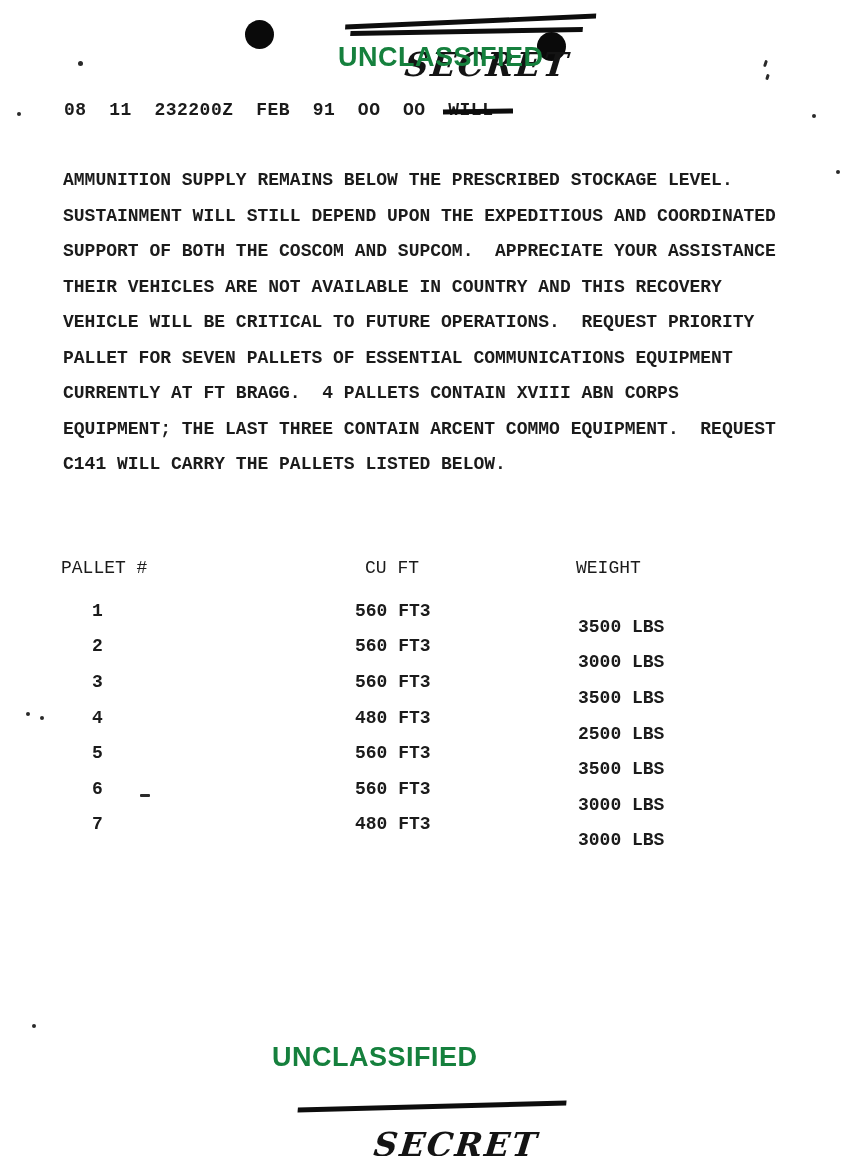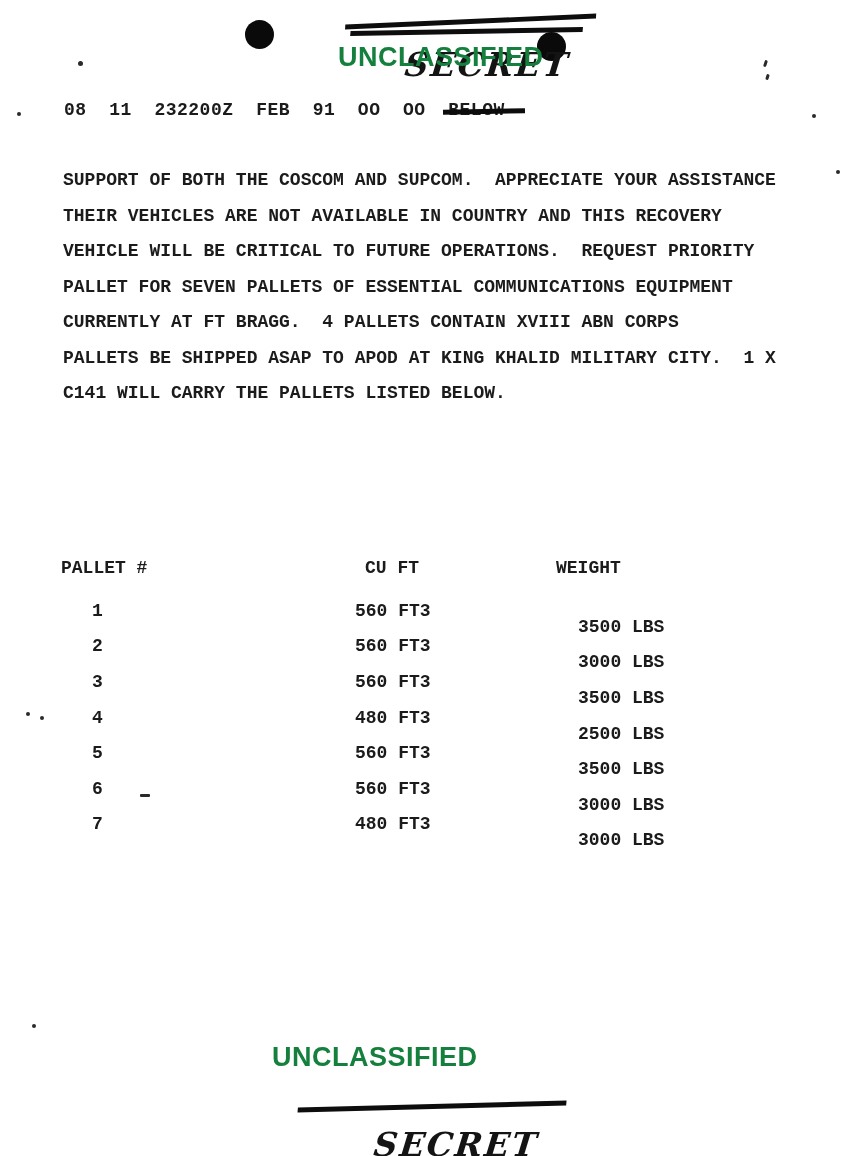--- a/index.html
+++ b/index.html
@@ -95,24 +95,24 @@
     font-size: 18px;
     font-weight: bold;
     letter-spacing: 0px;
   }
   .body-line {
     height: 35.5px;
     white-space: pre;
   }
 
   
-  .pallet-header { position: absolute; top: 558px; font-size: 18px; font-weight: bold; white-space: pre; }
+  .pallet-header { position: absolute; top: 558px; font-size: 18px; font-weight: normal; white-space: pre; }
   .ph-pallet { left: 61px; }
   .ph-cuft   { left: 365px; }
-  .ph-weight { left: 556px; text-align: right; }
+  .ph-weight { left: 576px; text-align: right; }
 
   .pallet-rows {
     position: absolute;
     left: 63px;
     top: 593px;
     width: 740px;
     font-size: 18px;
     font-weight: bold;
   }
   .trow { display: flex; height: 35.6px; align-items: center; white-space: pre; }
@@ -139,29 +139,31 @@
   <div class="speck" style="left:140px; top:794px; width:10px; height:3px; border-radius:1px;"></div>
   <div class="speck" style="left:32px; top:1024px; width:4px; height:4px;"></div>
 
   <div class="stamp-secret secret-top">
     <span>SECRET</span>
     <span class="strike strike-a"></span>
     <span class="strike strike-b"></span>
   </div>
   <div class="stamp-unclass unclass-top">UNCLASSIFIED</div>
 
-  <div class="dtg-line"><span>08  11  232200Z  FEB  91  OO  OO  </span><span class="struck-code">BELOW</span></div>
+  <div class="dtg-line"><span>08  11  232200Z  FEB  91  OO  OO  </span><span class="struck-code">WILL</span></div>
 
   <div class="body-text">
+    <div class="body-line">AMMUNITION SUPPLY REMAINS BELOW THE PRESCRIBED STOCKAGE LEVEL.</div>
+    <div class="body-line">SUSTAINMENT WILL STILL DEPEND UPON THE EXPEDITIOUS AND COORDINATED</div>
     <div class="body-line">SUPPORT OF BOTH THE COSCOM AND SUPCOM.  APPRECIATE YOUR ASSISTANCE</div>
     <div class="body-line">THEIR VEHICLES ARE NOT AVAILABLE IN COUNTRY AND THIS RECOVERY</div>
     <div class="body-line">VEHICLE WILL BE CRITICAL TO FUTURE OPERATIONS.  REQUEST PRIORITY</div>
     <div class="body-line">PALLET FOR SEVEN PALLETS OF ESSENTIAL COMMUNICATIONS EQUIPMENT</div>
     <div class="body-line">CURRENTLY AT FT BRAGG.  4 PALLETS CONTAIN XVIII ABN CORPS</div>
-    <div class="body-line">PALLETS BE SHIPPED ASAP TO APOD AT KING KHALID MILITARY CITY.  1 X</div>
+    <div class="body-line">EQUIPMENT; THE LAST THREE CONTAIN ARCENT COMMO EQUIPMENT.  REQUEST</div>
     <div class="body-line">C141 WILL CARRY THE PALLETS LISTED BELOW.</div>
   </div>
 
   <div class="pallet-header ph-pallet">PALLET #</div>
   <div class="pallet-header ph-cuft">CU FT</div>
   <div class="pallet-header ph-weight">WEIGHT</div>
 
   <div class="pallet-rows">
     <div class="trow">
       <span class="c1">1</span>

